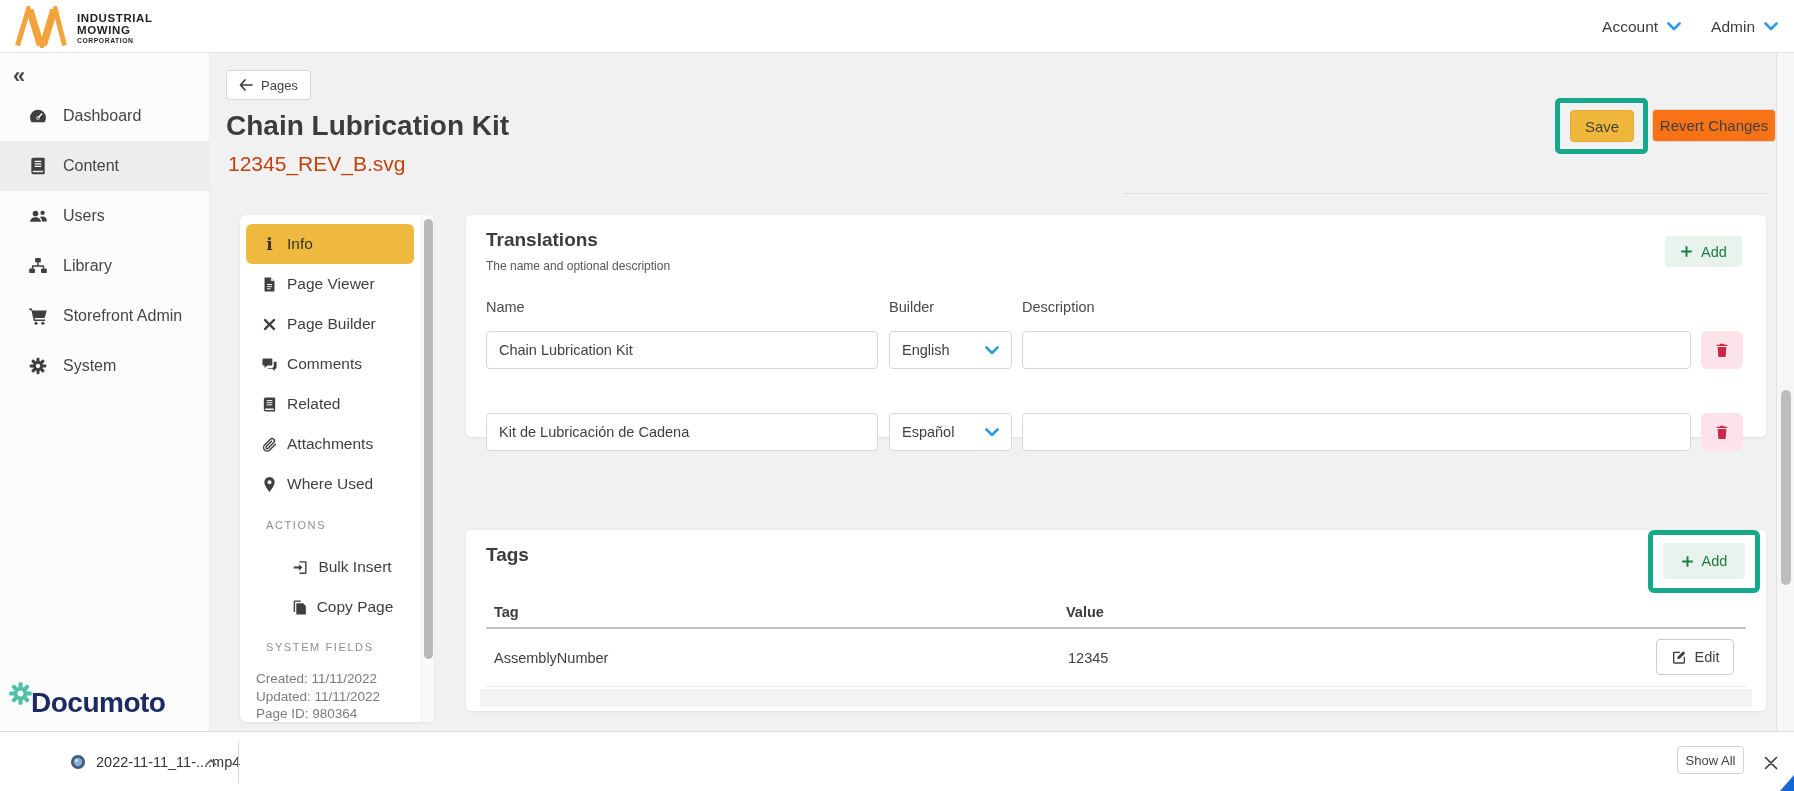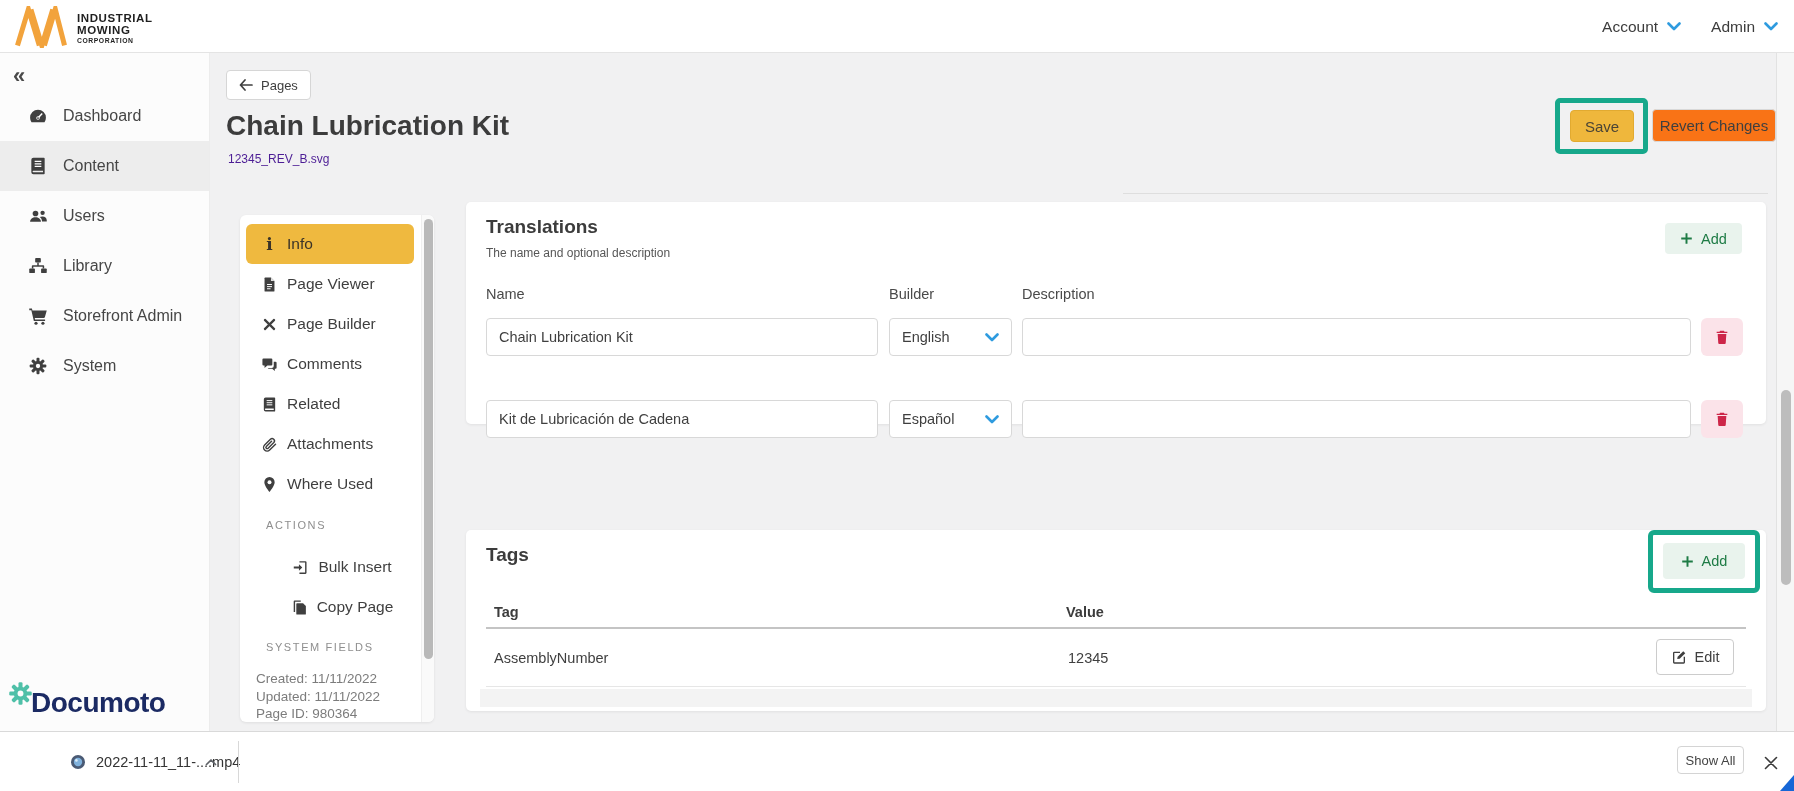--- a/index.html
+++ b/index.html
@@ -24,41 +24,41 @@
   .side-item { display:flex; align-items:center; gap:15px; height:50px; padding-left:28px; font-size:16px; color:#464646; cursor:pointer; }
   .side-item.active { background:#EDEDED; }
   .side-icon { width:20px; height:20px; color:#3F3F3F; flex:0 0 20px; }
   .documoto { position:absolute; left:7px; top:627px; width:196px; height:48px; }
   .documoto-gear { position:absolute; left:0; top:0; width:27px; height:27px; color:#4FC0A8; }
   .documoto-word { position:absolute; left:24px; top:7px; font-size:28px; font-weight:bold; color:#1B2A63; letter-spacing:-.5px; }
 
   
   .pages-btn { position:absolute; left:226px; top:70px; height:30px; padding:0 12px; display:flex; align-items:center; gap:8px; background:#fff; border:1px solid #D6D6D6; border-radius:4px; font-size:13px; color:#3F3F3F; z-index:5; }
   .page-title { position:absolute; left:226px; top:110px; font-size:28px; font-weight:bold; color:#3C3C3C; }
-  .page-subtitle { position:absolute; left:228px; top:152px; font-size:12px; color:#4c1d95; }
+  .page-subtitle { position:absolute; left:228px; top:152px; font-size:21px; color:#c2410c; }
   .save-highlight { position:absolute; left:1555px; top:98px; width:93px; height:56px; border:5px solid #17A88B; border-radius:5px; z-index:6; pointer-events:none; }
   .save-btn { position:absolute; left:1570px; top:110px; width:64px; height:32px; background:#EFB73C; border:1px solid #E2AA30; border-radius:4px; font-size:15px; color:#4A4436; z-index:7; }
   .revert-btn { position:absolute; left:1652px; top:109px; width:124px; height:33px; background:#f97316; border:1px solid #D8D8D8; border-radius:4px; font-size:15px; color:#3F3F3F; }
   .header-divider { position:absolute; left:1123px; top:193px; width:645px; height:1px; background:#DEDEDE; }
 
   
   .subnav-card { position:absolute; left:240px; top:215px; width:194px; height:507px; background:#fff; border-radius:6px; box-shadow:0 1px 3px rgba(0,0,0,.08); overflow:hidden; }
   .subnav-scroll { position:absolute; right:0; top:0; bottom:0; width:13px; background:#FAFAFA; border-left:1px solid #EFEFEF; }
   .subnav-thumb { position:absolute; left:2px; top:4px; width:9px; height:440px; background:#B9B9B9; border-radius:5px; }
   .subnav-item { position:absolute; left:6px; width:168px; height:40px; display:flex; align-items:center; gap:9px; padding-left:15px; font-size:15.5px; color:#3F3F3F; border-radius:6px; cursor:pointer; }
   .subnav-item.active { background:#EFB93F; color:#3A3328; }
   .subnav-icon { width:17px; height:17px; flex:0 0 17px; }
   .info-glyph { font-family:"DejaVu Serif", serif; font-weight:bold; font-size:17px; width:17px; text-align:center; line-height:17px; }
   .section-label { position:absolute; left:14px; font-size:11px; letter-spacing:1.6px; color:#8E8E8E;margin-left:12px; }
   .action-item { position:absolute; left:6px; width:168px; height:36px; display:flex; align-items:center; gap:9px; padding-left:24px; font-size:15.5px; color:#3F3F3F; cursor:pointer;justify-content:center; }
   .sysfields { position:absolute; left:16px; top:455px; font-size:13.5px; color:#7C7C7C; line-height:17.5px; }
 
   
   .card { position:absolute; background:#fff; border-radius:5px; box-shadow:0 1px 3px rgba(0,0,0,.07); }
-  .card-translations { left:466px; top:202px; width:1300px; height:222px; }
+  .card-translations { left:466px; top:215px; width:1300px; height:222px; }
   .card-tags { left:466px; top:530px; width:1300px; height:181px; }
   .card-title { position:absolute; left:20px; top:14px; font-size:19px; font-weight:bold; color:#3C3C3C; }
   .card-subtitle { position:absolute; left:20px; top:44px; font-size:12px; color:#565656; }
   .add-btn { position:absolute; display:flex; align-items:center; justify-content:center; gap:8px; background:#E9F3ED; color:#1E7B45; border:none; border-radius:4px; font-size:14.5px; }
   .add-translation { right:24px; top:21px; width:77px; height:31px; }
   .add-tag { left:1197px; top:13px; width:82px; height:36px; }
   .add-highlight { position:absolute; left:1182px; top:0; width:112px; height:63px; border:5px solid #17A88B; border-radius:6px; pointer-events:none; }
   .col-label { position:absolute; top:84px; font-size:14.5px; color:#4A4A4A; }
   .t-input { position:absolute; height:38px; border:1px solid #D8D8D8; border-radius:4px; background:#fff; font-size:14.5px; color:#3F3F3F; padding:0 12px; font-family:inherit; }
   .lang-select { position:absolute; left:423px; width:123px; height:38px; border:1px solid #D8D8D8; border-radius:4px; background:#fff; display:flex; align-items:center; justify-content:space-between; padding:0 12px; font-size:14.5px; cursor:pointer; }

